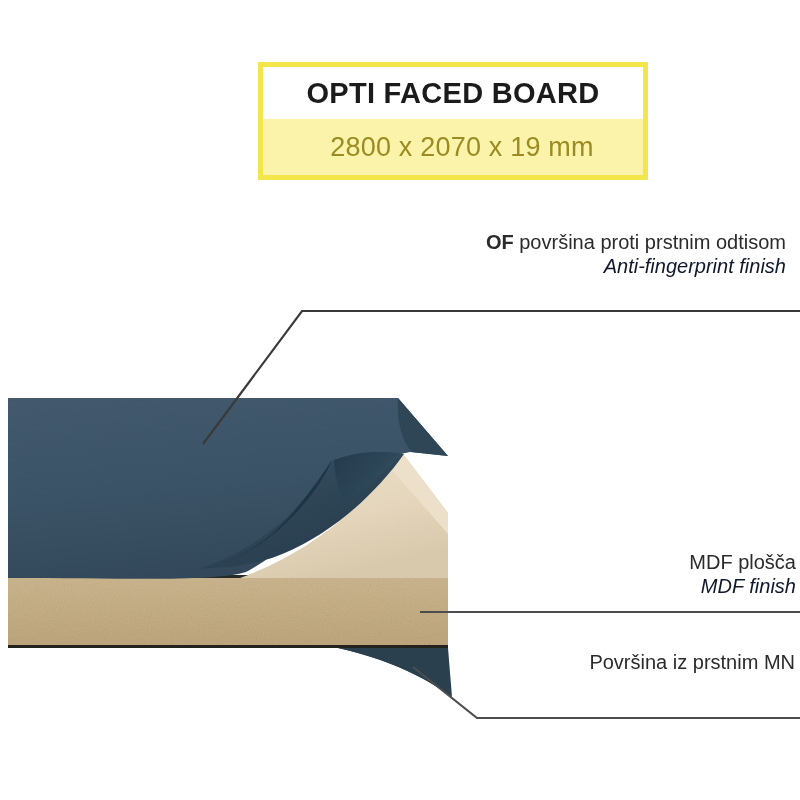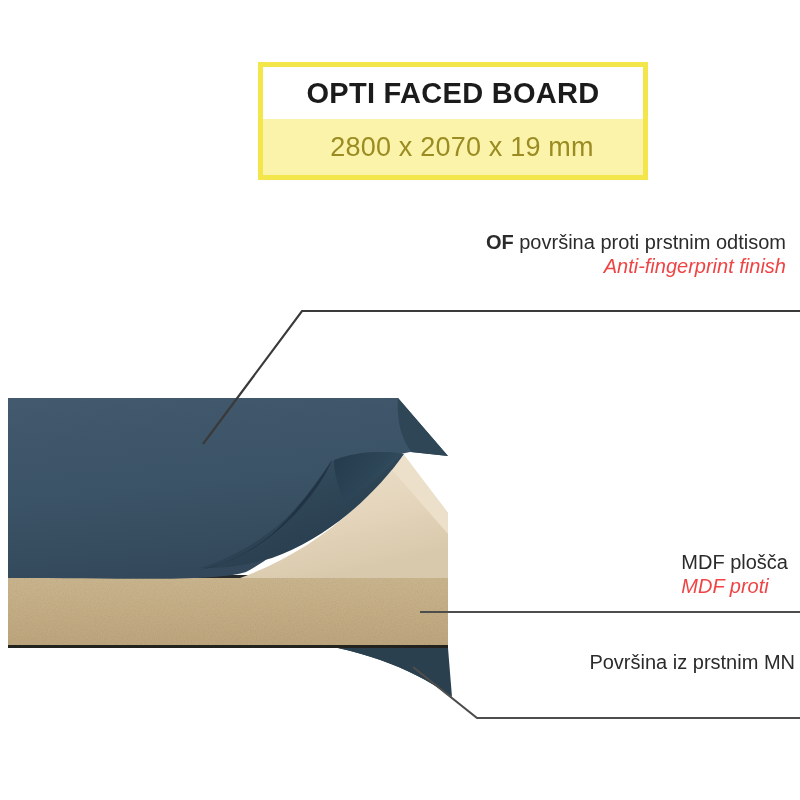--- a/index.html
+++ b/index.html
@@ -70,31 +70,32 @@
     font-size: 20px;
     font-weight: normal;
   }
   .callout .line-local b {
     font-weight: bold;
   }
   .callout .line-en {
     font-size: 20px;
     font-style: italic;
     font-weight: normal;
-    color: #ef4444;
+    color: #0f172a;
   }
 
   #callout-anti-fingerprint {
     right: 14px;
     top: 231px;
     text-align: right;
   }
   #callout-mdf {
-    right: 12px;
+    right: 4px;
     top: 551px;
+    text-align: right;
   }
   #callout-melamine {
     right: 5px;
     top: 651px;
     text-align: right;
   }
 
   
   #board-illustration {
     position: absolute;
@@ -204,18 +205,18 @@
 
 <div class="callout" id="callout-anti-fingerprint">
   <div class="line-local">
     <b>OF</b><span> površina proti prstnim odtisom</span>
   </div>
   <div class="line-en">Anti-fingerprint finish</div>
 </div>
 
 <div class="callout" id="callout-mdf">
   <div class="line-local">MDF plošča</div>
-  <div class="line-en">MDF proti</div>
+  <div class="line-en">MDF finish</div>
 </div>
 
 <div class="callout" id="callout-melamine">
   <div class="line-local">Površina iz prstnim MN</div>
 </div>
 
 </body></html>

